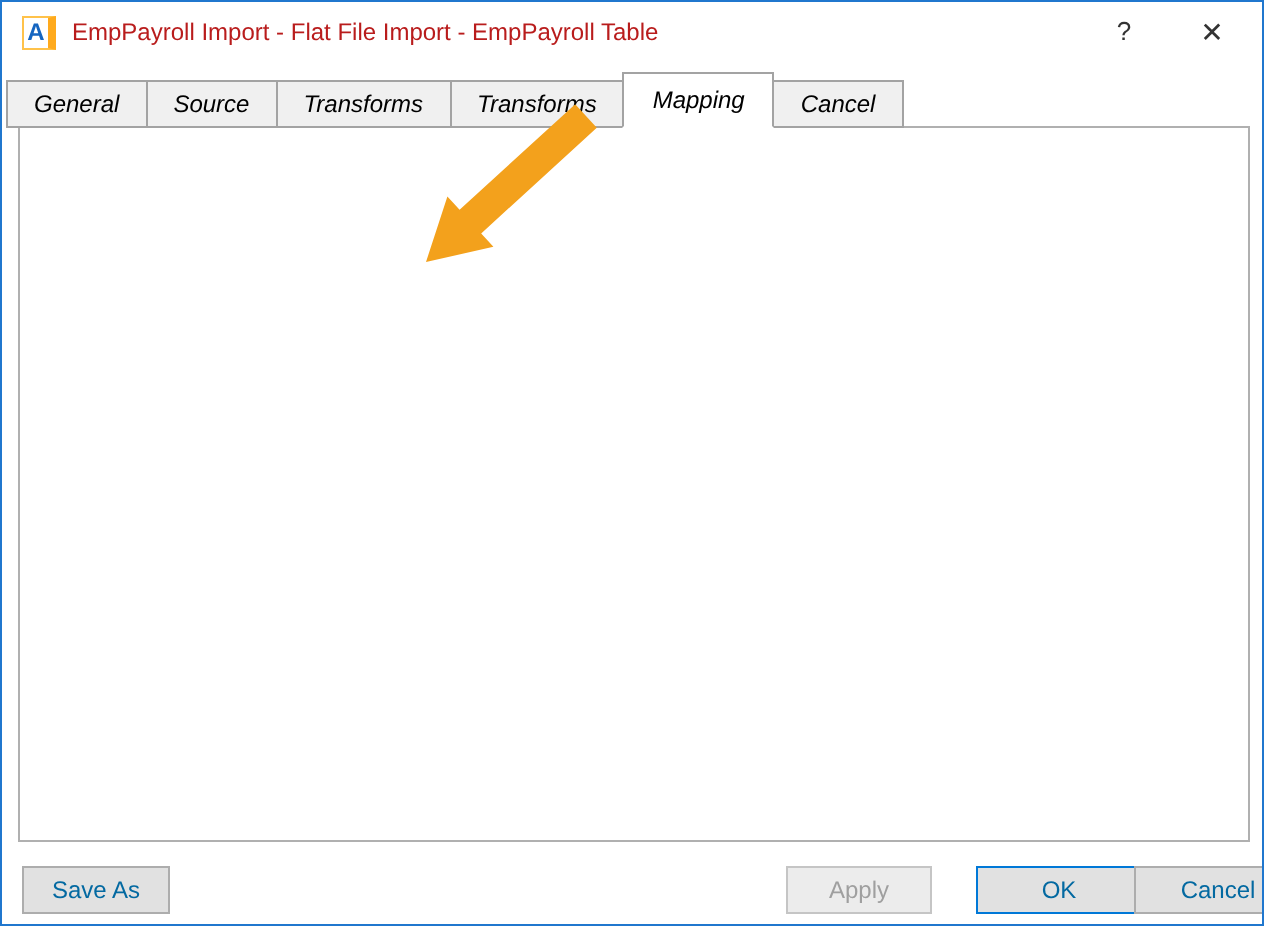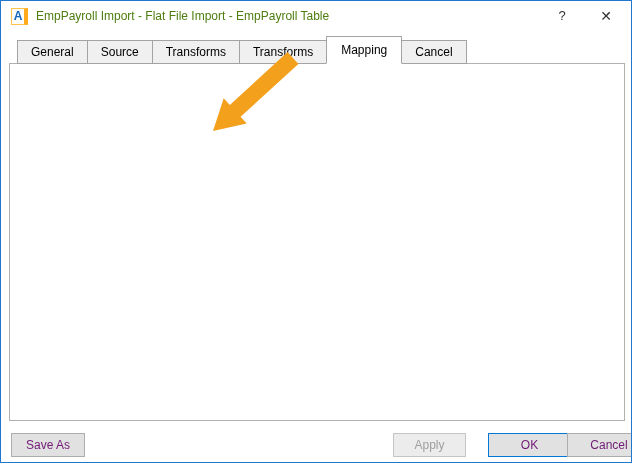--- a/index.html
+++ b/index.html
@@ -7,28 +7,28 @@
   body { font-family:"Liberation Sans", sans-serif; font-size:12px; color:#000; background:#fff; }
 
   .dialog { position:relative; width:632px; height:463px; background:#ffffff;
             border:1px solid #2077ce; overflow:hidden; }
 
   
   .titlebar { position:absolute; left:0; top:0; width:100%; height:31px; background:#fff; }
   .app-icon { position:absolute; left:10px; top:7px; width:17px; height:17px; background:#fff;
               border:1px solid #ffc24a; border-right:4px solid #ffaa1d; color:#1565c0;
               font-weight:bold; font-size:12px; line-height:15px; text-align:center; }
-  .title-text { position:absolute; left:35px; top:8px; font-size:12px; color:#4d7c0f; white-space:nowrap; }
+  .title-text { position:absolute; left:35px; top:8px; font-size:12px; color:#b91c1c; white-space:nowrap; }
   .cap-btn { position:absolute; top:4px; width:26px; height:22px; text-align:center;
              line-height:22px; font-size:13px; color:#333; cursor:default; }
   .cap-help { left:548px; }
   .cap-close { left:592px; font-size:14px; }
 
   
-  .tabstrip { position:absolute; left:16px; top:39px; height:24px; display:flex; align-items:flex-start; z-index:3; }
+  .tabstrip { position:absolute; left:2px; top:39px; height:24px; display:flex; align-items:flex-start; z-index:3;font-style:italic; }
   .tab { height:24px; line-height:23px; padding:0 13px; background:#f0f0f0;
          border:1px solid #a3a3a3; border-right:none; font-size:12px; color:#000; }
   .tab:last-child { border-right:1px solid #a3a3a3; }
   .tab.active { height:28px; line-height:27px; margin-top:-4px; background:#fff;
                 border:1px solid #a3a3a3; border-bottom:1px solid #fff; padding:0 14px; position:relative; z-index:4; }
   .tab.active + .tab { border-left:none; }
 
   
   .panel { position:absolute; left:8px; top:62px; width:616px; height:358px;
            background:#fff; border:1px solid #b0b0b0; z-index:1; }
@@ -86,21 +86,21 @@
 
   
   .work-label { position:absolute; left:18px; top:297px; font-size:12.5px; }
   .grid2 { position:absolute; left:18px; top:313px; width:582px; height:102px;
            border:1px solid #9aafc2; background:#fff; }
   .g2-head { display:flex; height:22px; border-bottom:1px solid #b5b5b5; }
   .w-tmp{width:187px;} .w-typ{width:158px;} .w-nul{width:40px;} .w-dst{width:135px;} .w-end{flex:1; border-right:none;}
 
   
   .btn { position:absolute; top:432px; height:24px; background:#e1e1e1; border:1px solid #adadad;
-         font-family:"Liberation Sans",sans-serif; font-size:12px; color:#701a75; text-align:center; line-height:22px; }
+         font-family:"Liberation Sans",sans-serif; font-size:12px; color:#0369a1; text-align:center; line-height:22px; }
   .btn-saveas { left:10px;  width:74px; }
   .btn-apply  { left:392px; width:73px; background:#ececec; border-color:#c5c5c5; color:#9f9f9f; }
   .btn-ok     { left:487px; width:83px; border:1px solid #0078d7; }
   .btn-cancel { left:566px; width:84px; }
 
   
   .arrow-annotation { position:absolute; left:0; top:0; z-index:10; pointer-events:none; }
 </style>
 </head>
 <body>

